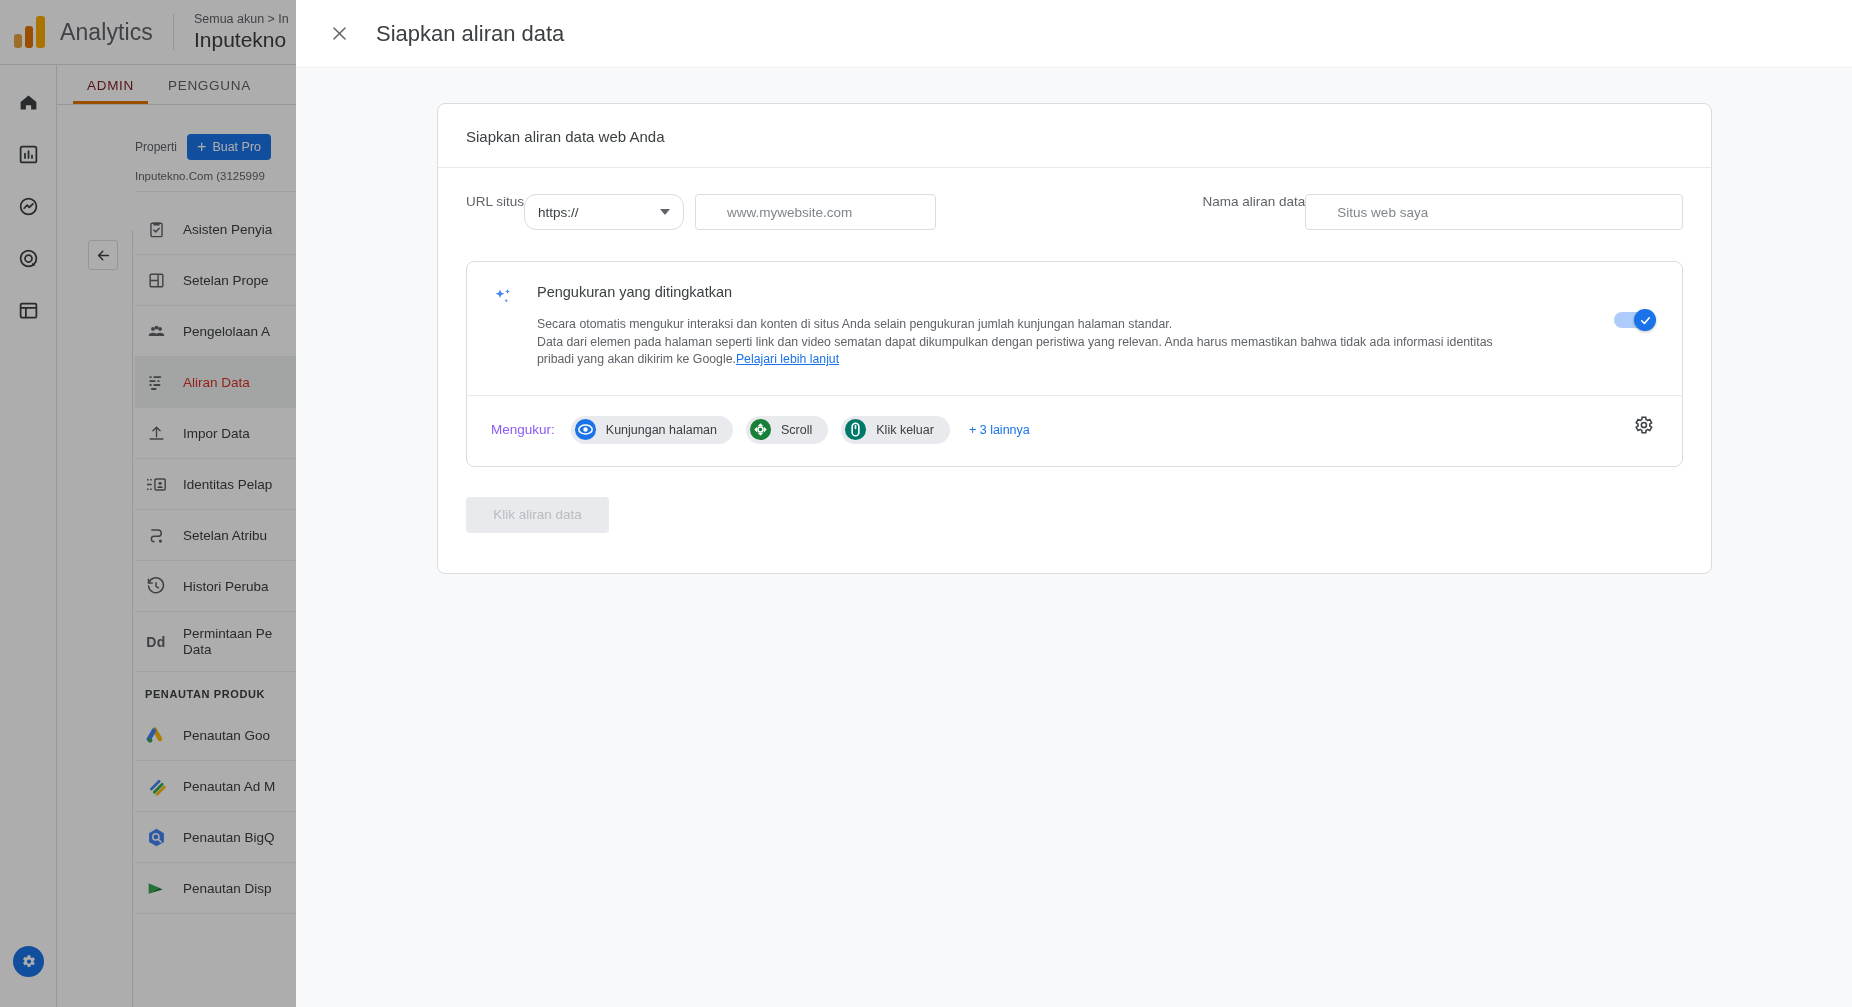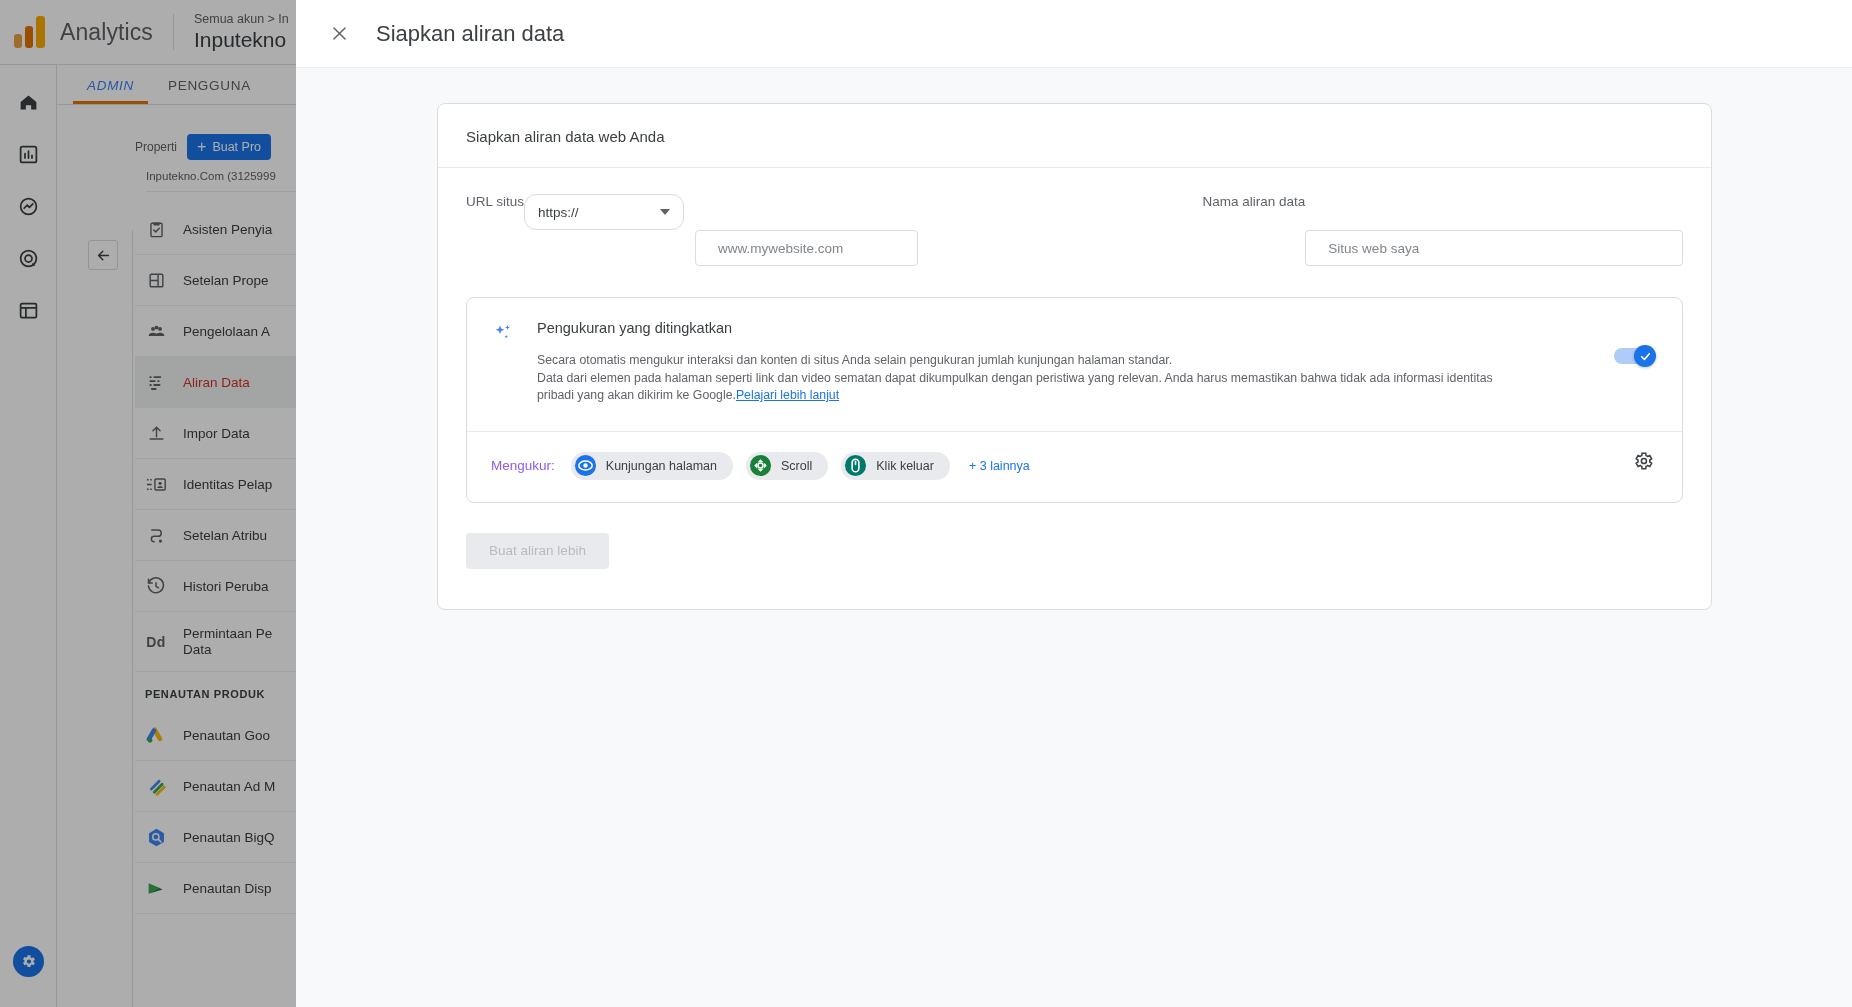--- a/index.html
+++ b/index.html
@@ -64,21 +64,21 @@
   
   .tabstrip {
     position:absolute; left:57px; top:65px; width:1795px; height:40px;
     background:#fff; border-bottom:1px solid #e0e0e0;
     display:flex; align-items:flex-end; padding-left:30px; gap:34px;
   }
   .tab {
     font-size:13.5px; letter-spacing:0.7px; color:#5f6368;
     padding-bottom:11px; position:relative;
   }
-  .tab.active { color:#3b82f6;font-style:italic; }
+  .tab.active { color:#7f1d1d; }
   .tab.active:after {
     content:""; position:absolute; left:-14px; right:-14px; bottom:0;
     height:3px; background:#e37400;
   }
 
   
   .propcol {
     position:absolute; left:88px; top:120px; width:210px; height:901px;
     background:#fff;
   }
@@ -152,22 +152,22 @@
   .field-label { font-size:13.5px; color:#5f6368; margin-bottom:10px; }
   .input-pair { display:flex; gap:11px; }
   .scheme-select {
     width:160px; height:36px; border:1px solid #dadce0; border-radius:12px;
     background:#fff; display:flex; align-items:center; justify-content:space-between;
     padding:0 13px; font-size:13.5px; color:#3c4043;
   }
   .caret { width:0;height:0;border-left:5px solid transparent;border-right:5px solid transparent;border-top:6px solid #5f6368; }
   .text-input {
     flex:1; height:36px; border:1px solid #dadce0; border-radius:4px;
-    background:#fff; font-size:13.5px; color:#80868b; padding:0 22px;
-    font-family:"Liberation Sans", sans-serif; outline:none;margin-top:36px;
+    background:#fff; font-size:13.5px; color:#80868b; padding:0 31px;
+    font-family:"Liberation Sans", sans-serif; outline:none;
   }
   .text-input::placeholder { color:#80868b; }
 
   
   .em-panel {
     margin-top:31px; border:1px solid #dadce0; border-radius:8px;
     padding:22px 24px 0 24px; position:relative; background:#fff;
   }
   .em-top { display:flex; gap:20px; }
   .em-spark { width:26px; flex:none; color:#4285f4; padding-top:2px; }
@@ -278,21 +278,21 @@
         </svg>
     </div>
     <div class="prop-head">
       <span class="prop-head-label">Properti</span>
       <span class="btn-create-prop">
         <span class="plus-glyph">+</span>
         <span>Buat Pro</span>
       </span>
     </div>
     <div style="margin-left:47px;">
-      <div class="prop-sub" style="margin-left:11px;">Inputekno.Com (3125999</div>
+      <div class="prop-sub" style="margin-left:0;">Inputekno.Com (3125999</div>
     </div>
 
     <div class="navlist">
       <div class="navitem">
         <span class="ni-icon">
           <svg width="19" height="19" viewBox="0 0 24 24" fill="none" stroke="currentColor" stroke-width="1.8">
               <rect x="5" y="4" width="14" height="17" rx="1.5"></rect>
               <path d="M9 4h6v2H9z" fill="currentColor"></path>
               <path d="M8.5 12.5l2.5 2.5 4.5-4.5" stroke-linecap="round" stroke-linejoin="round"></path>
             </svg>
@@ -532,17 +532,17 @@
 
             <span class="gear-btn">
               <svg width="22" height="22" viewBox="0 0 24 24" fill="none" stroke="currentColor" stroke-width="1.7">
                   <path d="M19.4 13a7.6 7.6 0 0 0 0-2l2-1.5-2-3.4-2.4 1a7.6 7.6 0 0 0-1.7-1L15 3.5h-4l-.3 2.6a7.6 7.6 0 0 0-1.7 1l-2.4-1-2 3.4 2 1.5a7.6 7.6 0 0 0 0 2l-2 1.5 2 3.4 2.4-1a7.6 7.6 0 0 0 1.7 1l.3 2.6h4l.3-2.6a7.6 7.6 0 0 0 1.7-1l2.4 1 2-3.4z"></path>
                   <circle cx="13" cy="12" r="2.8"></circle>
                 </svg>
             </span>
           </div>
         </div>
 
-        <div class="create-btn">Buat aliran lebih</div>
+        <div class="create-btn">Klik aliran data</div>
       </div>
     </div>
   </div>
 </div>
 
 </body></html>

